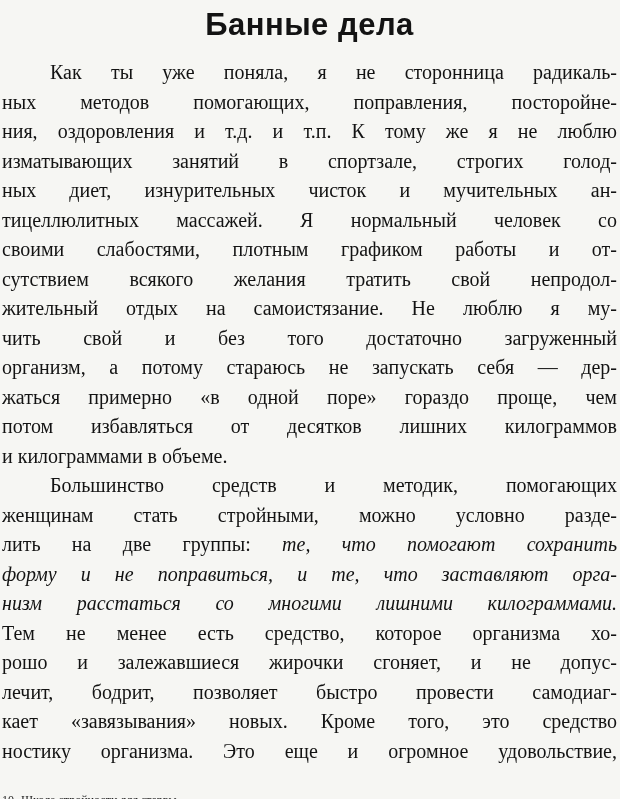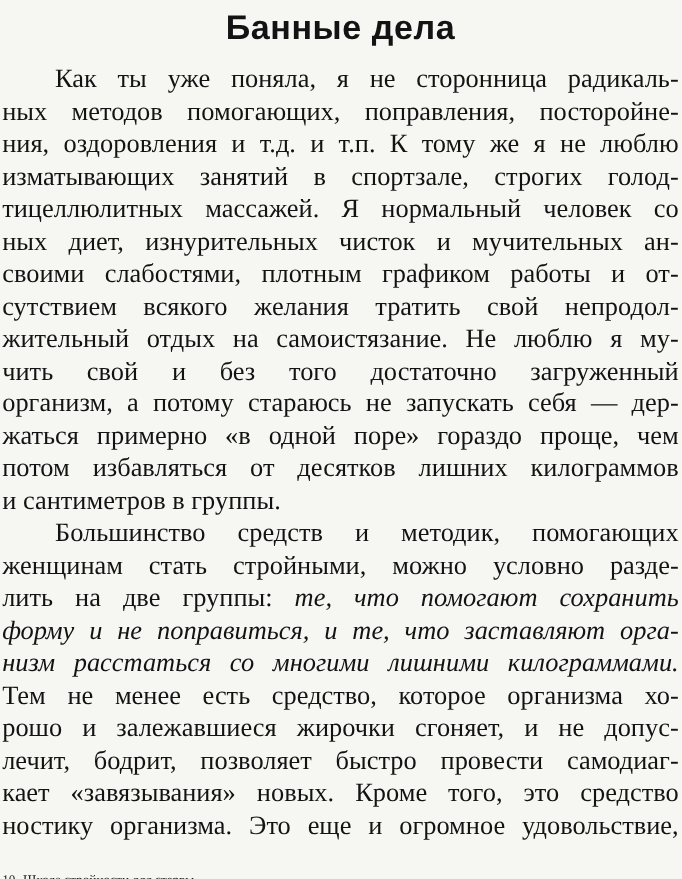--- a/index.html
+++ b/index.html
@@ -25,21 +25,21 @@
     font-size: 31px;
     line-height: 37px;
     letter-spacing: 0.5px;
     text-align: center;
     margin: 0 0 15px 0;
   }
   .body-text {
     width: 100%;
   }
   .line {
-    font-size: 24px;
+    font-size: 20px;
     line-height: 29.5px;
     height: 29.5px;
     text-align: justify;
     text-align-last: justify;
     white-space: normal;
     overflow: hidden;
   }
   .line.nojust {
     text-align: left;
     text-align-last: left;
@@ -61,30 +61,30 @@
 </head>
 <body>
 
 <div class="page">
   <h1 class="chapter-title">Банные дела</h1>
   <div class="body-text" id="body-text">
       <div class="line indent"><span class="seg-normal">Как ты уже поняла, я не сторонница радикаль-</span></div>
       <div class="line"><span class="seg-normal">ных методов помогающих, поправления, посторойне-</span></div>
       <div class="line"><span class="seg-normal">ния, оздоровления и т.д. и т.п. К тому же я не люблю</span></div>
       <div class="line"><span class="seg-normal">изматывающих занятий в спортзале, строгих голод-</span></div>
+      <div class="line"><span class="seg-normal">ных диет, изнурительных чисток и мучительных ан-</span></div>
       <div class="line"><span class="seg-normal">тицеллюлитных массажей. Я нормальный человек со</span></div>
-      <div class="line"><span class="seg-normal">ных диет, изнурительных чисток и мучительных ан-</span></div>
       <div class="line"><span class="seg-normal">своими слабостями, плотным графиком работы и от-</span></div>
       <div class="line"><span class="seg-normal">сутствием всякого желания тратить свой непродол-</span></div>
       <div class="line"><span class="seg-normal">жительный отдых на самоистязание. Не люблю я му-</span></div>
       <div class="line"><span class="seg-normal">чить свой и без того достаточно загруженный</span></div>
       <div class="line"><span class="seg-normal">организм, а потому стараюсь не запускать себя — дер-</span></div>
       <div class="line"><span class="seg-normal">жаться примерно «в одной поре» гораздо проще, чем</span></div>
       <div class="line"><span class="seg-normal">потом избавляться от десятков лишних килограммов</span></div>
-      <div class="line nojust"><span class="seg-normal">и сантиметров в группы.</span></div>
+      <div class="line nojust"><span class="seg-normal">и килограммами в объеме.</span></div>
       <div class="line indent"><span class="seg-normal">Большинство средств и методик, помогающих</span></div>
       <div class="line"><span class="seg-normal">женщинам стать стройными, можно условно разде-</span></div>
       <div class="line"><span class="seg-normal">лить на две группы: </span><span class="seg-italic">те, что помогают сохранить</span></div>
       <div class="line"><span class="seg-italic">форму и не поправиться, и те, что заставляют орга-</span></div>
       <div class="line"><span class="seg-italic">низм расстаться со многими лишними килограммами.</span></div>
       <div class="line"><span class="seg-normal">Тем не менее есть средство, которое организма хо-</span></div>
       <div class="line"><span class="seg-normal">рошо и залежавшиеся жирочки сгоняет, и не допус-</span></div>
       <div class="line"><span class="seg-normal">лечит, бодрит, позволяет быстро провести самодиаг-</span></div>
       <div class="line"><span class="seg-normal">кает «завязывания» новых. Кроме того, это средство</span></div>
       <div class="line"><span class="seg-normal">ностику организма. Это еще и огромное удовольствие,</span></div>

